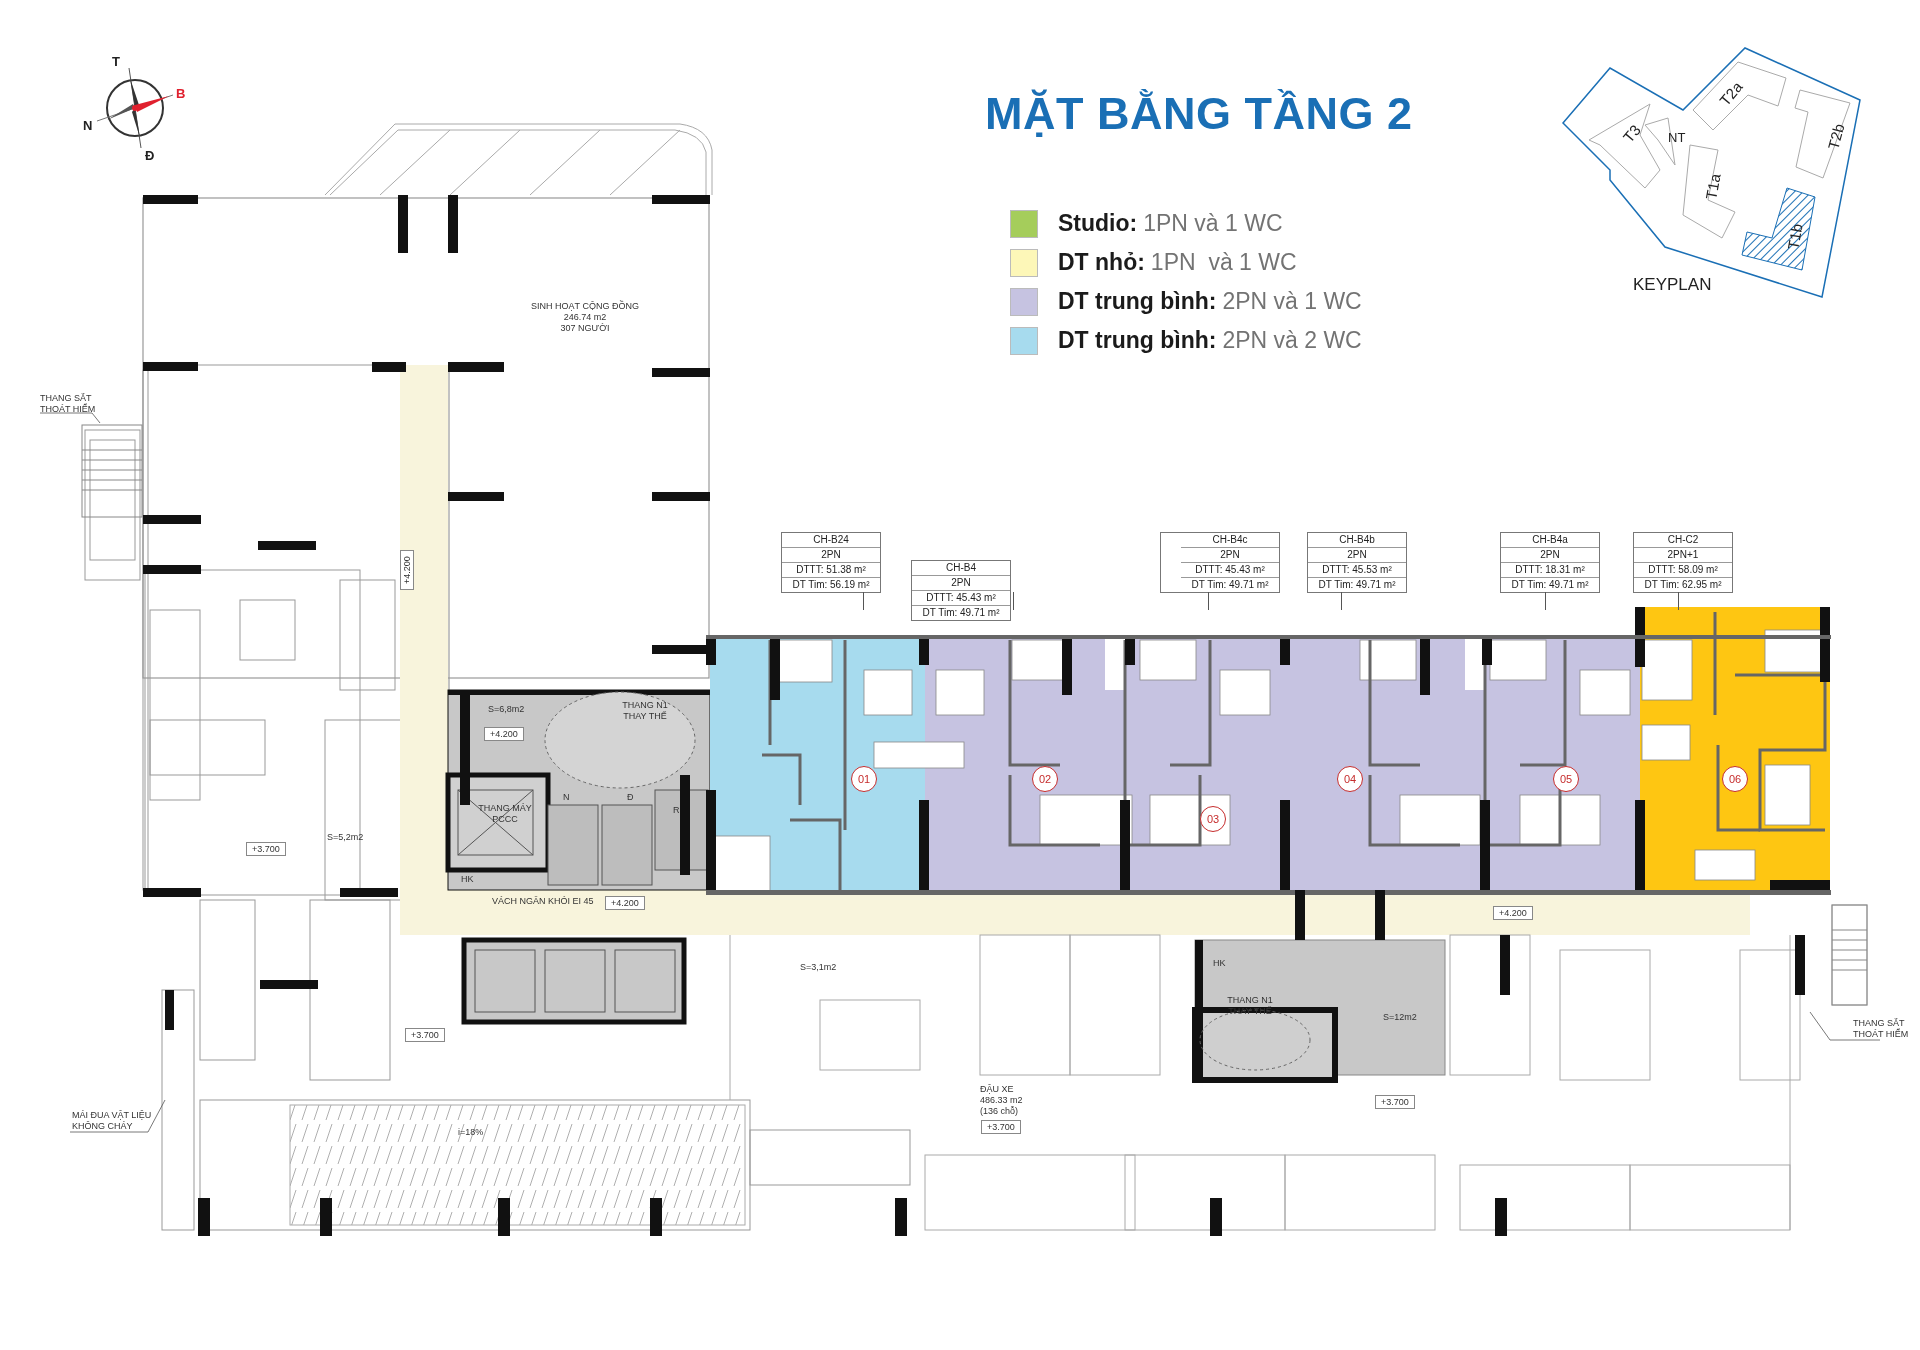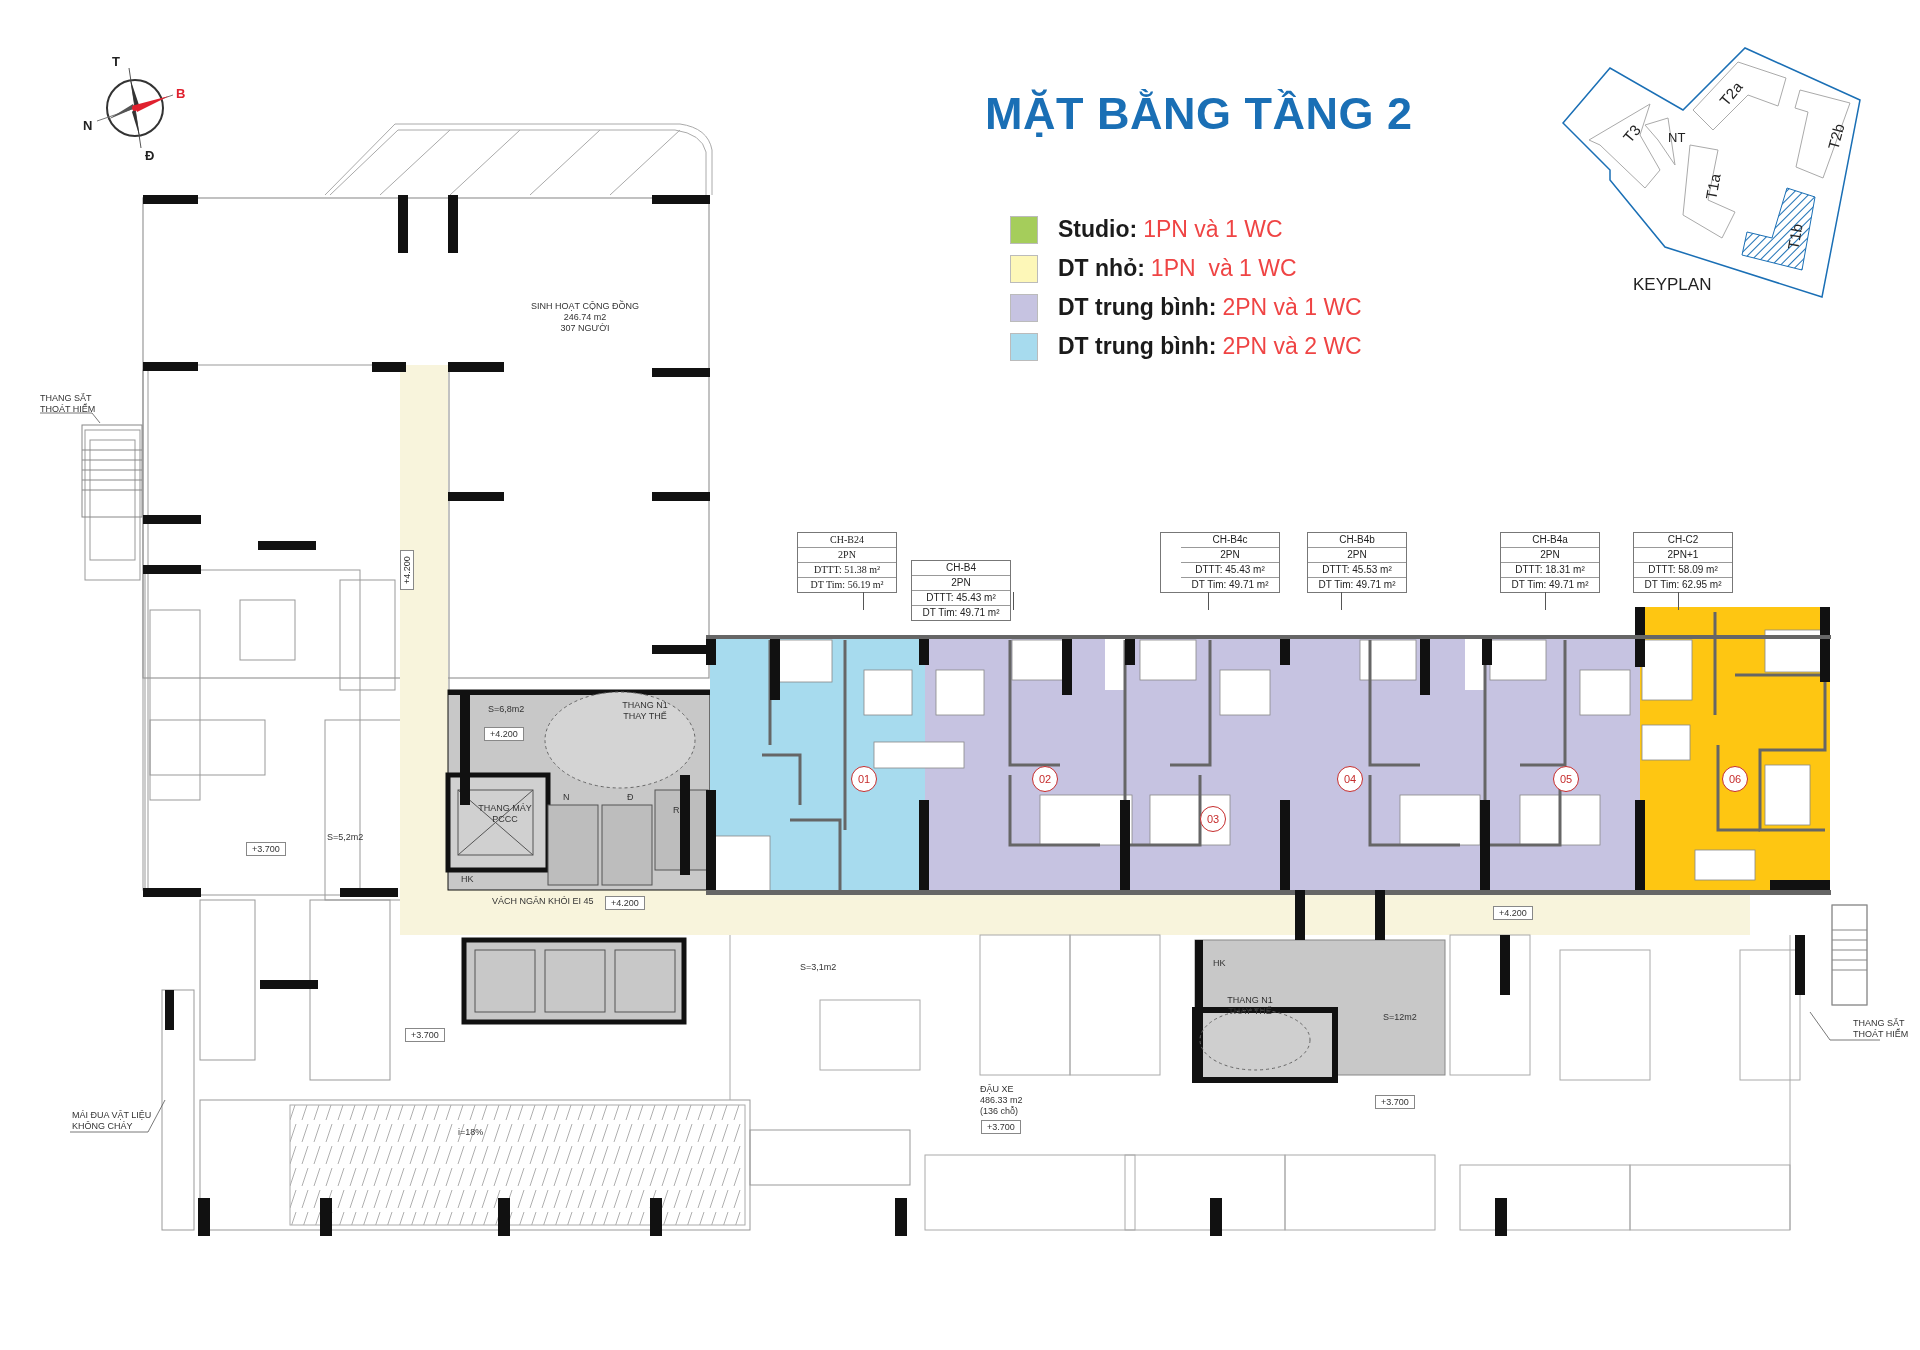--- a/index.html
+++ b/index.html
@@ -1,23 +1,23 @@
 <!DOCTYPE html>
 <html><head>
 <meta charset="utf-8">
 <style>
   html,body{margin:0;padding:0;background:#ffffff;}
   body{width:1920px;height:1350px;position:relative;overflow:hidden;font-family:"Liberation Sans",sans-serif;color:#222;}
   #plan{position:absolute;left:0;top:0;width:1920px;height:1350px;}
   .title{position:absolute;left:985px;top:88px;font-family:"Liberation Sans",sans-serif;font-weight:bold;font-size:45px;color:#1a6fb5;letter-spacing:0.5px;white-space:nowrap;}
   .legend{position:absolute;left:985px;top:210px;}
-  .legend-item{display:flex;align-items:center;height:39px;padding-left:25px;}
+  .legend-item{display:flex;height:39px;padding-left:25px;}
   .swatch{width:28px;height:28px;border:1px solid #bbb;margin-right:20px;box-sizing:border-box;}
   .legend-bold{font-weight:bold;font-size:23px;color:#1b1b1b;}
-  .legend-rest{font-size:23px;color:#ef4444;margin-left:6px;white-space:pre;}
+  .legend-rest{font-size:23px;color:#737373;margin-left:6px;white-space:pre;}
   .unit-tag{position:absolute;width:98px;border:1px solid #777;background:#fff;font-size:10px;text-align:center;color:#222;}
   .unit-tag div{height:14px;line-height:14px;border-bottom:1px solid #999;white-space:nowrap;}
   .unit-tag div:last-child{border-bottom:none;}
   .unit-tag-stem{position:absolute;width:1px;height:18px;background:#555;}
   .lbl{position:absolute;font-size:9px;color:#333;white-space:nowrap;line-height:11px;}
   .lbl-center{text-align:center;}
   .lvl{position:absolute;font-size:9px;border:1px solid #888;background:#fff;padding:0 5px;line-height:12px;color:#333;}
   .unit-no{position:absolute;width:24px;height:24px;border-radius:50%;border:1.5px solid #c62d2d;background:#fff;color:#c62d2d;font-size:11px;text-align:center;line-height:24px;}
   .keyplan-label{position:absolute;left:1633px;top:275px;font-size:17px;color:#222;}
   .kp-tower{position:absolute;font-size:15px;color:#222;}
@@ -305,21 +305,21 @@
 </div>
 
 <span class="kp-tower" style="left:1623px;top:125px;transform:rotate(-50deg);">T3</span>
 <span class="kp-tower" style="left:1668px;top:130px;font-size:13px;">NT</span>
 <span class="kp-tower" style="left:1718px;top:85px;transform:rotate(-50deg);">T2a</span>
 <span class="kp-tower" style="left:1823px;top:128px;transform:rotate(-75deg);">T2b</span>
 <span class="kp-tower" style="left:1700px;top:178px;transform:rotate(-80deg);">T1a</span>
 <span class="kp-tower" style="left:1782px;top:228px;transform:rotate(-80deg);">T1b</span>
 <span class="keyplan-label">KEYPLAN</span>
 
-<div class="unit-tag" style="left:797px;top:532px;font-family:Liberation Serif, serif;">
+<div class="unit-tag" style="left:781px;top:532px;">
   <div>CH-B24</div>
   <div>2PN</div>
   <div>DTTT: 51.38 m²</div>
   <div>DT Tim: 56.19 m²</div>
 </div>
 <div class="unit-tag-stem" style="left:863px;top:592px;"></div>
 
 <div class="unit-tag" style="left:911px;top:532px;margin-top:28px;">
   <div>CH-B4</div>
   <div>2PN</div>

